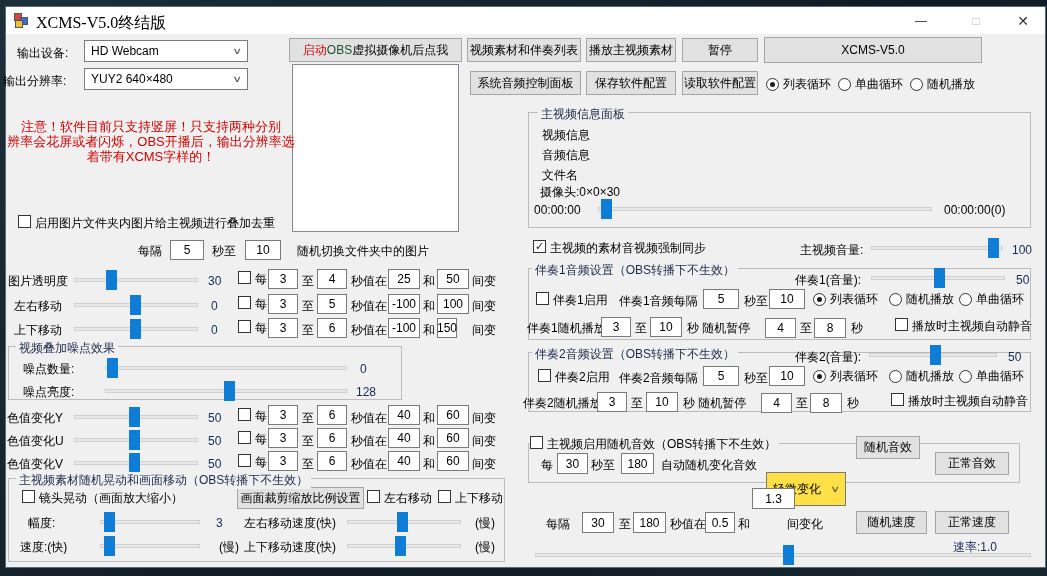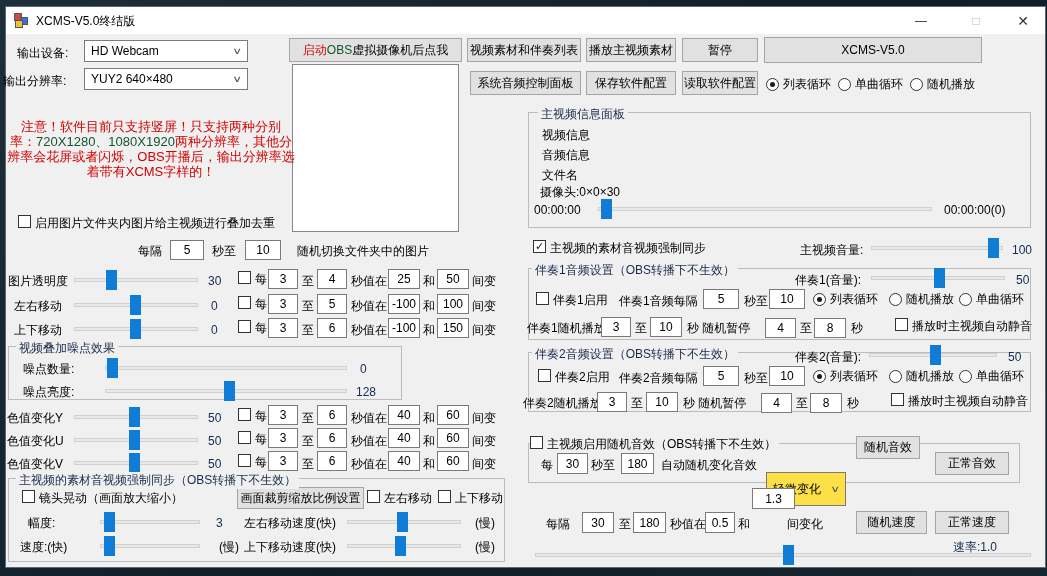--- a/index.html
+++ b/index.html
@@ -4,21 +4,21 @@
 <style>
   html,body{margin:0;padding:0}
   body{width:1047px;height:576px;position:relative;overflow:hidden;
        font-family:"Liberation Sans","DejaVu Sans",sans-serif;
        background:linear-gradient(135deg,#1d2f3a,#0f1c26 55%,#16262f);}
   .window{position:absolute;left:5px;top:6px;width:1041px;height:562px;
           background:#f0f0f0;border:1px solid #5a6a74;box-sizing:border-box;}
   .titlebar{position:absolute;left:0;top:0;right:0;height:27px;background:#ffffff;}
   .app-icon{position:absolute;left:7px;top:6px;width:16px;height:16px;}
   .app-icon i{position:absolute;width:8px;height:8px;border:1px solid #555;box-sizing:border-box;}
-  .title-text{position:absolute;left:30px;top:6px;font-size:12px;color:#000;white-space:nowrap;}
+  .title-text{position:absolute;left:30px;top:6px;font-size:16px;color:#000;white-space:nowrap;font-family:Liberation Serif, serif;}
   .wbtn{position:absolute;top:3px;width:34px;height:21px;display:flex;align-items:center;justify-content:center;font-size:12px;color:#333;}
   .wbtn.max{color:#b9b9b9;}
   .overlay{position:absolute;left:0;top:0;width:1047px;height:576px;}
   .lbl{position:absolute;font-size:12px;color:#000;white-space:nowrap;line-height:14px;}
   .val{position:absolute;font-size:12px;color:#122a54;white-space:nowrap;}
   .legend{position:absolute;font-size:12px;color:#1b2a4a;background:#f0f0f0;padding:0 3px;white-space:nowrap;z-index:3;}
   .group{position:absolute;border:1px solid #bcbcbc;box-sizing:border-box;}
   .btn{position:absolute;background:#e1e1e1;border:1px solid #a5a5a5;box-sizing:border-box;
        display:flex;align-items:center;justify-content:center;font-size:12px;color:#000;white-space:nowrap;}
   .inp{position:absolute;background:#fff;border:1px solid #7a7a7a;box-sizing:border-box;
@@ -93,21 +93,20 @@
       <span class="rad"></span>
       <span>单曲循环</span>
     </div>
   <div class="radio" style="left:910px;top:76px">
       <span class="rad"></span>
       <span>随机播放</span>
     </div>
 
   <div class="notice">
     <div>注意！软件目前只支持竖屏！只支持两种分别</div>
-    <div><span>率：</span><span class="blue">720X1280、1080X1920</span><span>两种分辨率，其他分</span></div>
     <div>辨率会花屏或者闪烁，OBS开播后，输出分辨率选</div>
     <div>着带有XCMS字样的！</div>
   </div>
 
   <div class="cb" style="left:18px;top:215px">
       <span class="box"></span>
       <span>启用图片文件夹内图片给主视频进行叠加去重</span>
     </div>
   <div class="lbl" style="left:138px;top:244px">每隔</div>
   <div class="inp" style="left:170px;top:240px;width:34px;height:20px">5</div>
@@ -162,21 +161,21 @@
   <div class="cb" style="left:238px;top:320px">
       <span class="box"></span>
       <span>每</span>
     </div>
   <div class="inp" style="left:268px;top:318px;width:30px;height:20px">3</div>
   <div class="lbl" style="left:302px;top:323px">至</div>
   <div class="inp" style="left:317px;top:318px;width:30px;height:20px">6</div>
   <div class="lbl" style="left:351px;top:323px">秒值在</div>
   <div class="inp" style="left:388px;top:318px;width:32px;height:20px">-100</div>
   <div class="lbl" style="left:423px;top:323px">和</div>
-  <div class="inp" style="left:437px;top:318px;width:32px;height:20px">150</div>
+  <div class="inp" style="left:437px;top:318px;width:20px;height:20px">150</div>
   <div class="lbl" style="left:472px;top:323px">间变</div>
 
   <div class="group" style="left:8px;top:346px;width:394px;height:54px"></div>
   <div class="legend" style="left:16px;top:340px">视频叠加噪点效果</div>
   <div class="lbl" style="left:23px;top:362px">噪点数量:</div>
   <div class="slider" style="left:105px;top:358px;width:242px">
       <div class="track"></div>
       <div class="thumb" style="left:1%"></div>
     </div>
   <div class="val" style="left:360px;top:362px">0</div>
@@ -238,21 +237,21 @@
   <div class="inp" style="left:268px;top:451px;width:30px;height:20px">3</div>
   <div class="lbl" style="left:302px;top:457px">至</div>
   <div class="inp" style="left:317px;top:451px;width:30px;height:20px">6</div>
   <div class="lbl" style="left:351px;top:457px">秒值在</div>
   <div class="inp" style="left:388px;top:451px;width:32px;height:20px">40</div>
   <div class="lbl" style="left:423px;top:457px">和</div>
   <div class="inp" style="left:437px;top:451px;width:32px;height:20px">60</div>
   <div class="lbl" style="left:472px;top:457px">间变</div>
 
   <div class="group" style="left:8px;top:478px;width:497px;height:84px"></div>
-  <div class="legend" style="left:16px;top:472px">主视频的素材音视频强制同步（OBS转播下不生效）</div>
+  <div class="legend" style="left:16px;top:472px">主视频素材随机晃动和画面移动（OBS转播下不生效）</div>
   <div class="cb" style="left:22px;top:490px">
       <span class="box"></span>
       <span>镜头晃动（画面放大缩小）</span>
     </div>
   <div class="btn" style="left:237px;top:487px;width:127px;height:22px">画面裁剪缩放比例设置</div>
   <div class="cb" style="left:367px;top:490px">
       <span class="box"></span>
       <span>左右移动</span>
     </div>
   <div class="cb" style="left:438px;top:490px">

